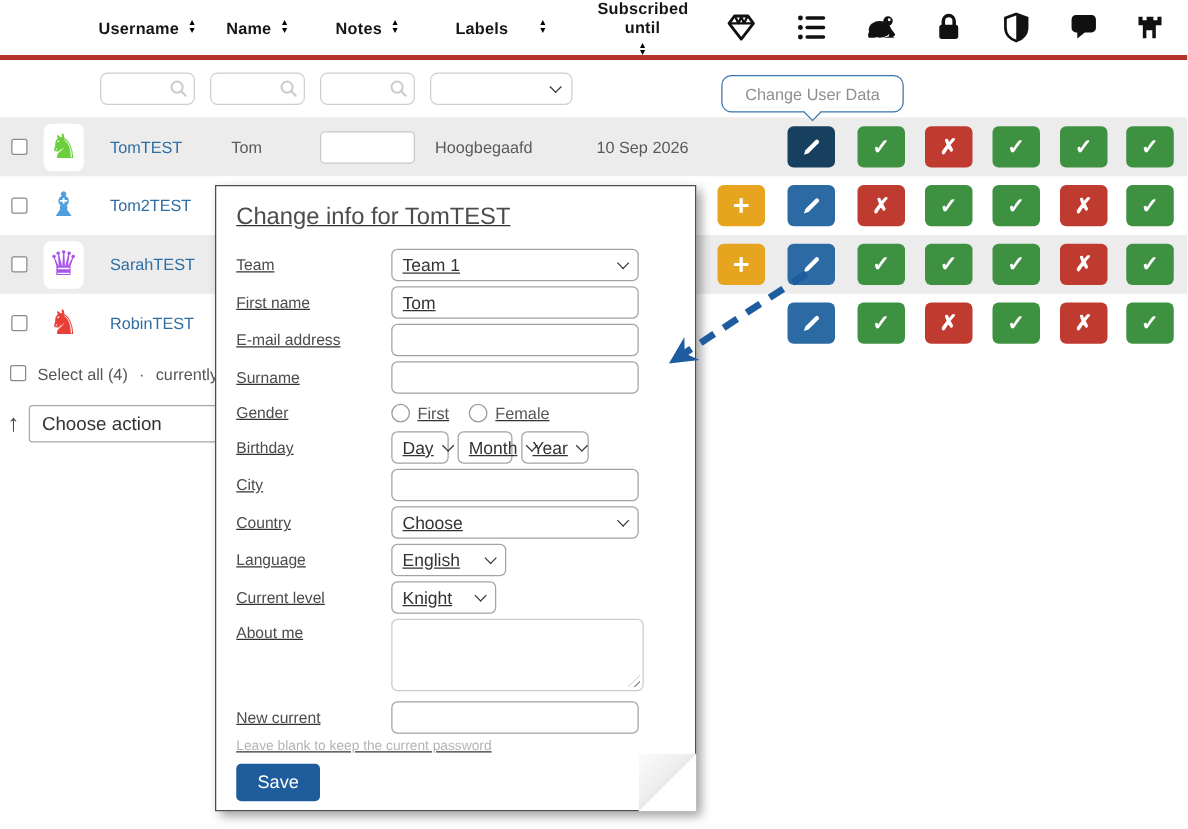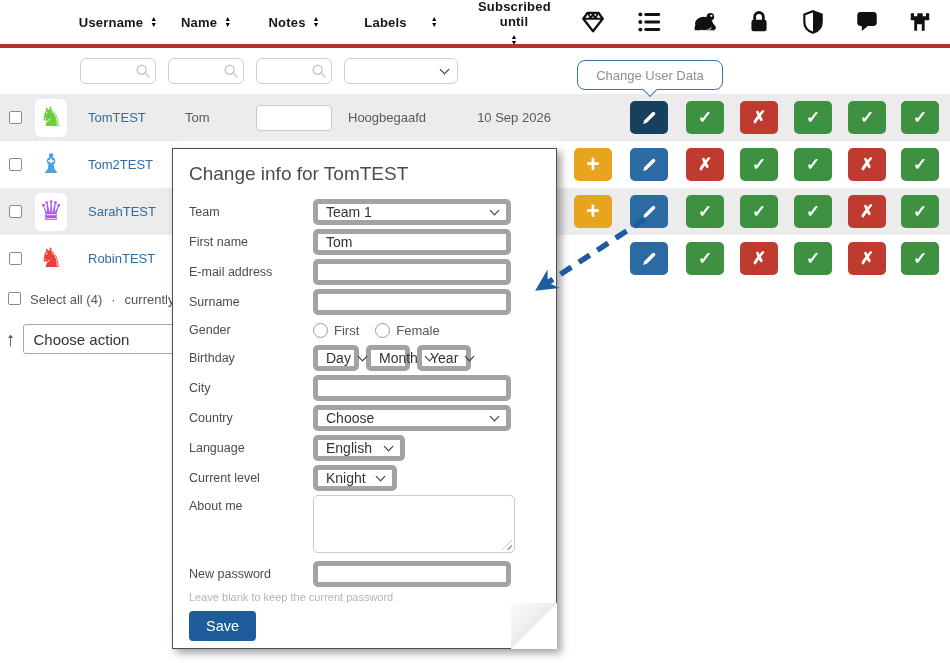--- a/index.html
+++ b/index.html
@@ -83,25 +83,25 @@
   .tooltip { position:absolute; left:577px; top:60px; width:146px; height:30px; background:#fff;
              border:1.5px solid var(--tooltip_border,#3a76ad); border-radius:8px; z-index:30;
              display:flex; align-items:center; justify-content:center; font-size:13px; color:#8f8f8f; }
   .tooltip::after { content:""; position:absolute; bottom:-6px; left:50%; margin-left:-5px; width:9px; height:9px;
              background:#fff; border-right:1.5px solid var(--tooltip_border,#3a76ad);
              border-bottom:1.5px solid var(--tooltip_border,#3a76ad); transform:rotate(45deg); }
 
   
   .modal { position:absolute; left:172px; top:148px; width:385px; height:501px; background:#fff;
            border:1px solid #4e4e4e; box-shadow:4px 4px 8px rgba(0,0,0,.38); z-index:40; }
-  .modal-inner { padding:12px 25px 0 16px; }
+  .modal-inner { padding:12px 25px 0 16px;text-decoration:underline; }
   .modal-title { font-size:19px; color:#4c4c4c; margin:2px 0 14px 0; font-weight:normal; }
   .frow { display:flex; align-items:center; margin-bottom:4px; }
   .frow > label { width:124px; flex-shrink:0; font-size:12.5px; color:#4c4c4c; }
-  .inp, .sel { height:26px; border:5px solid #a3a3a3; border-radius:5px; background:#fff;
+  .inp, .sel { height:26px; border:1px solid #a3a3a3; border-radius:5px; background:#fff;
                font-size:14px; color:#333; padding:0 8px; font-family:"Liberation Sans", sans-serif; }
   input.inp { outline:none; }
   .sel { display:flex; align-items:center; justify-content:space-between; gap:8px; cursor:pointer; }
   .w-main { width:198px; }
   .w-lang { width:92px; } .w-level { width:84px; }
   .w-day { width:46px; } .w-month { width:44px; } .w-year { width:54px; }
   .bday { display:flex; gap:7px; }
   .gender { display:flex; align-items:center; gap:16px; height:22px; }
   .gopt { display:flex; align-items:center; gap:6px; font-size:13px; color:#555; cursor:pointer; }
   .radio { width:15px; height:15px; border:1.5px solid #9a9a9a; border-radius:50%; background:#fff; }
@@ -574,21 +574,21 @@
         <div class="sel w-level">
             <span>Knight</span>
             <span class="chev"></span>
           </div>
       </div>
       <div class="frow about">
         <label>About me</label>
         <div class="tarea"><span></span><span class="grip"></span></div>
       </div>
       <div class="frow">
-        <label>New password</label>
+        <label>New current</label>
         <input class="inp w-main" type="text" value="" style="">
       </div>
       <div class="hint">Leave blank to keep the current password</div>
       <button class="save-btn">Save</button>
     </div>
     <div class="fold"></div>
   </div>
 
   <svg class="arrow-svg" width="950" height="663" viewBox="0 0 950 663">
     <defs>

